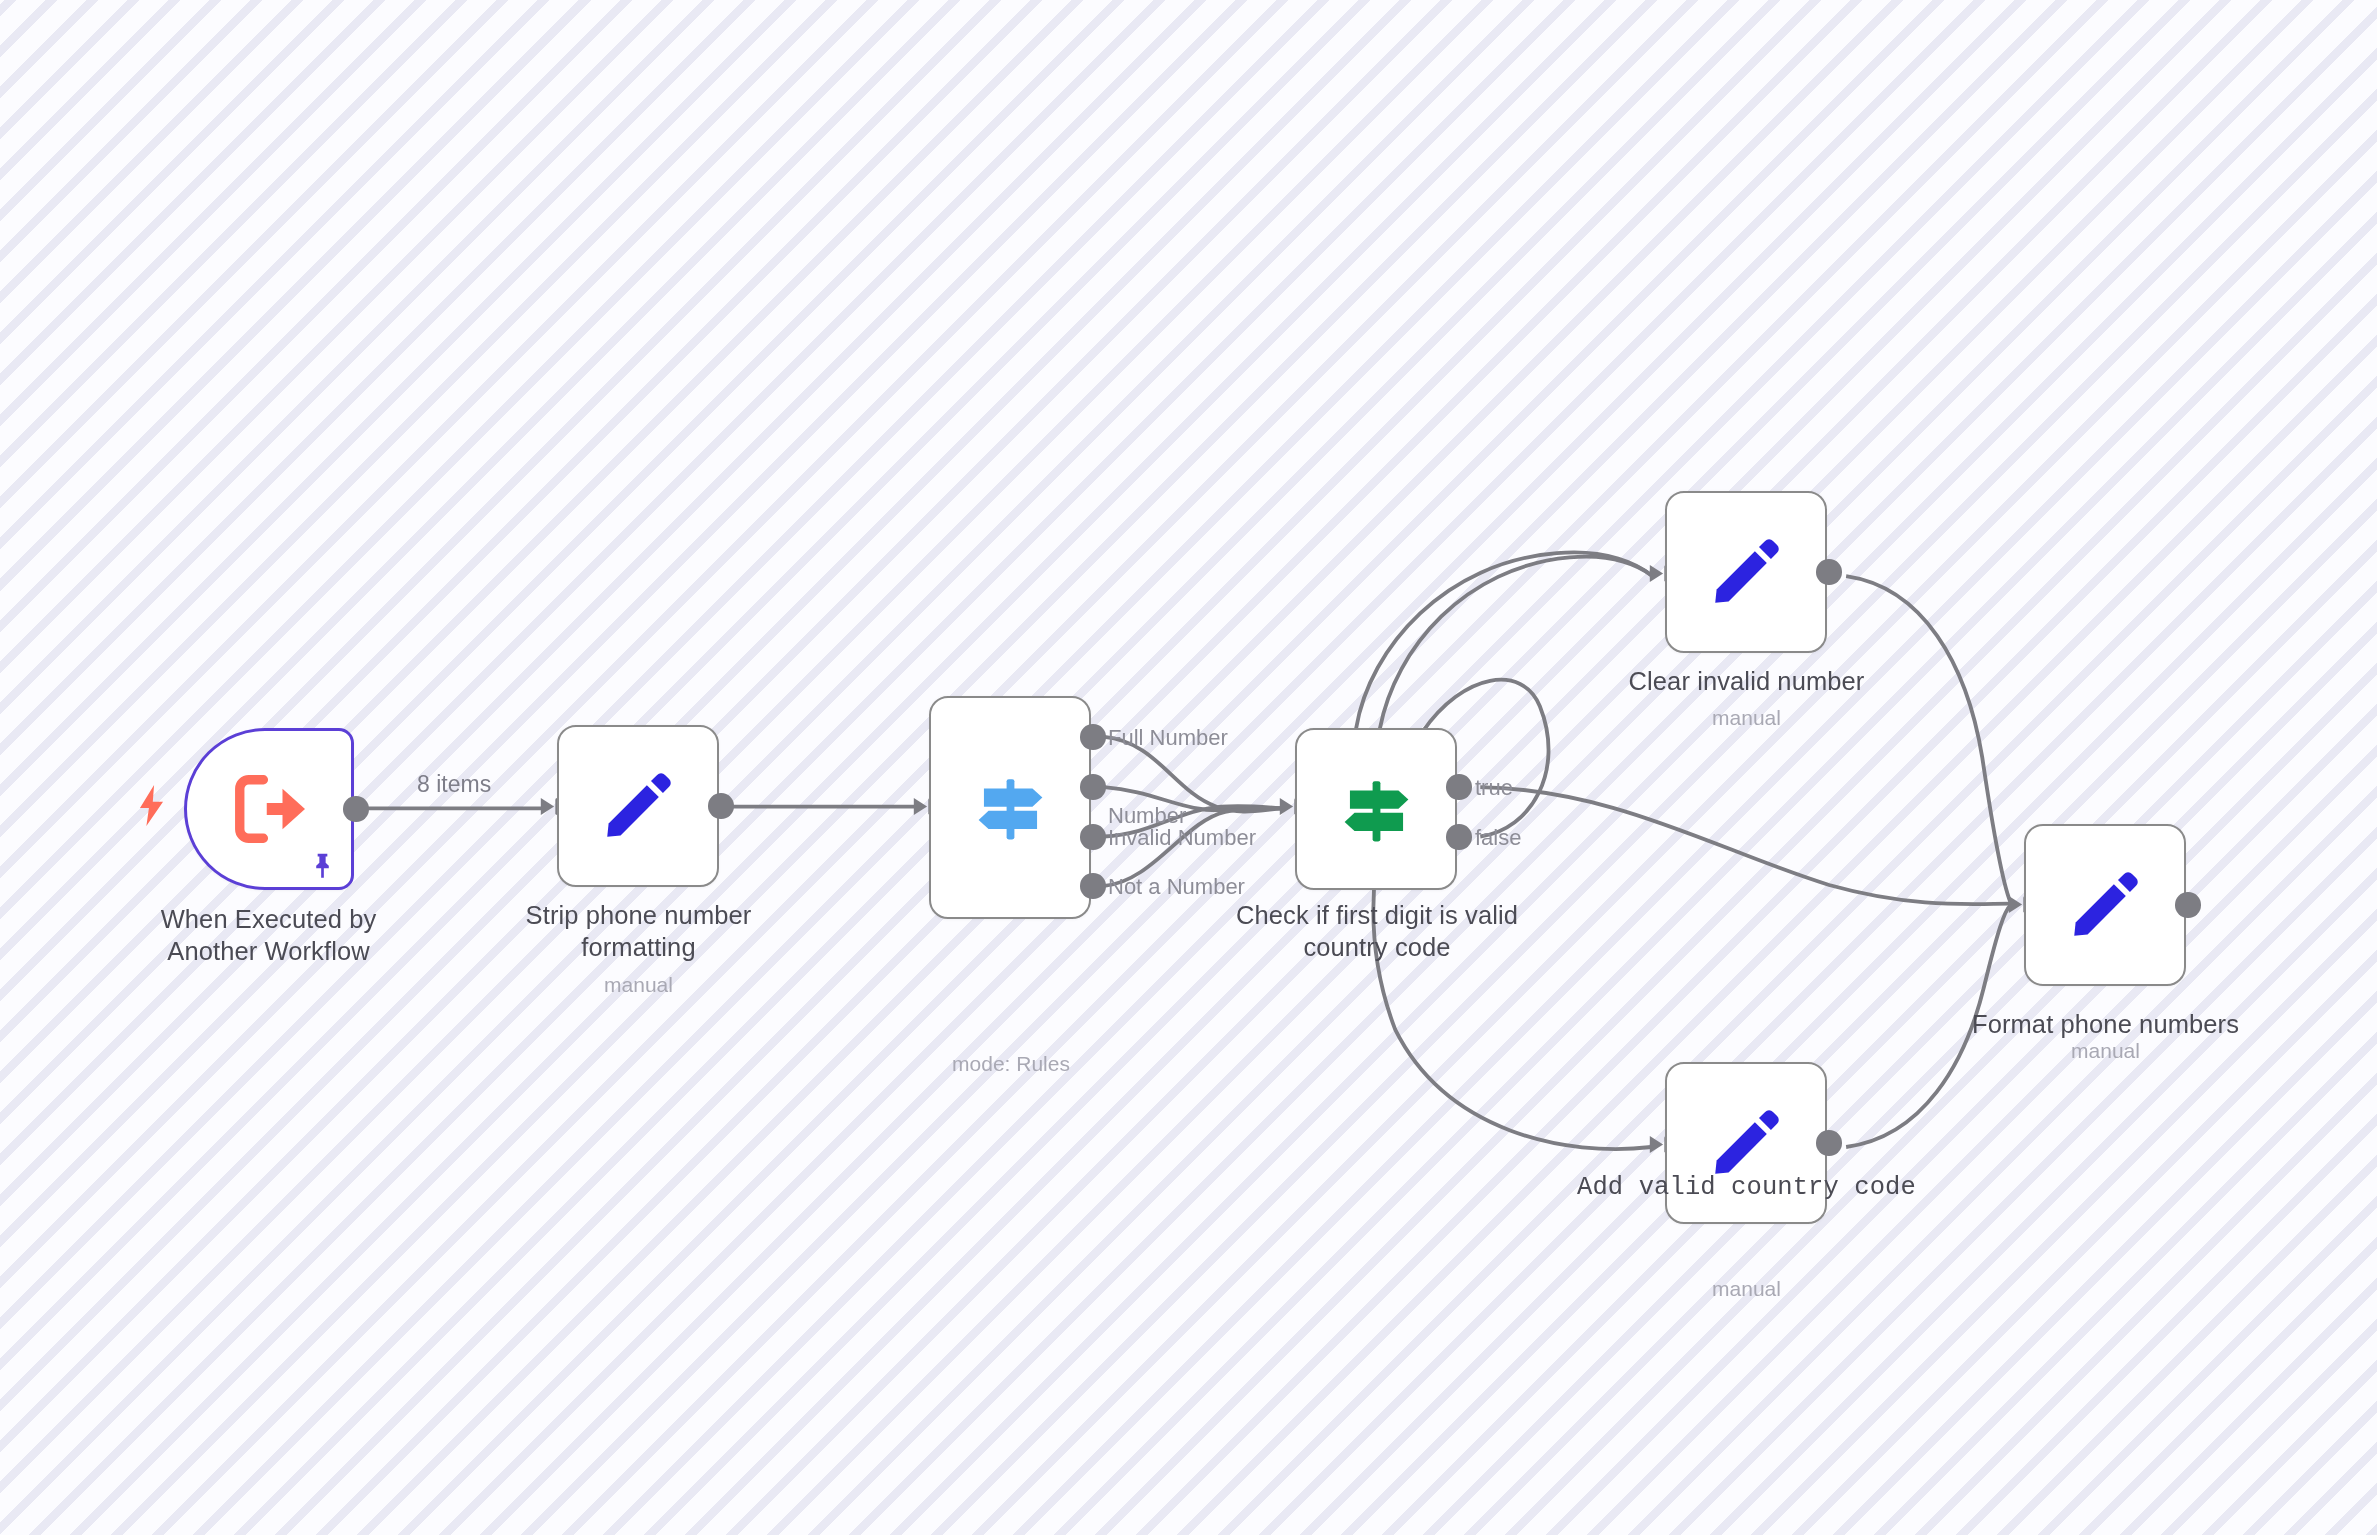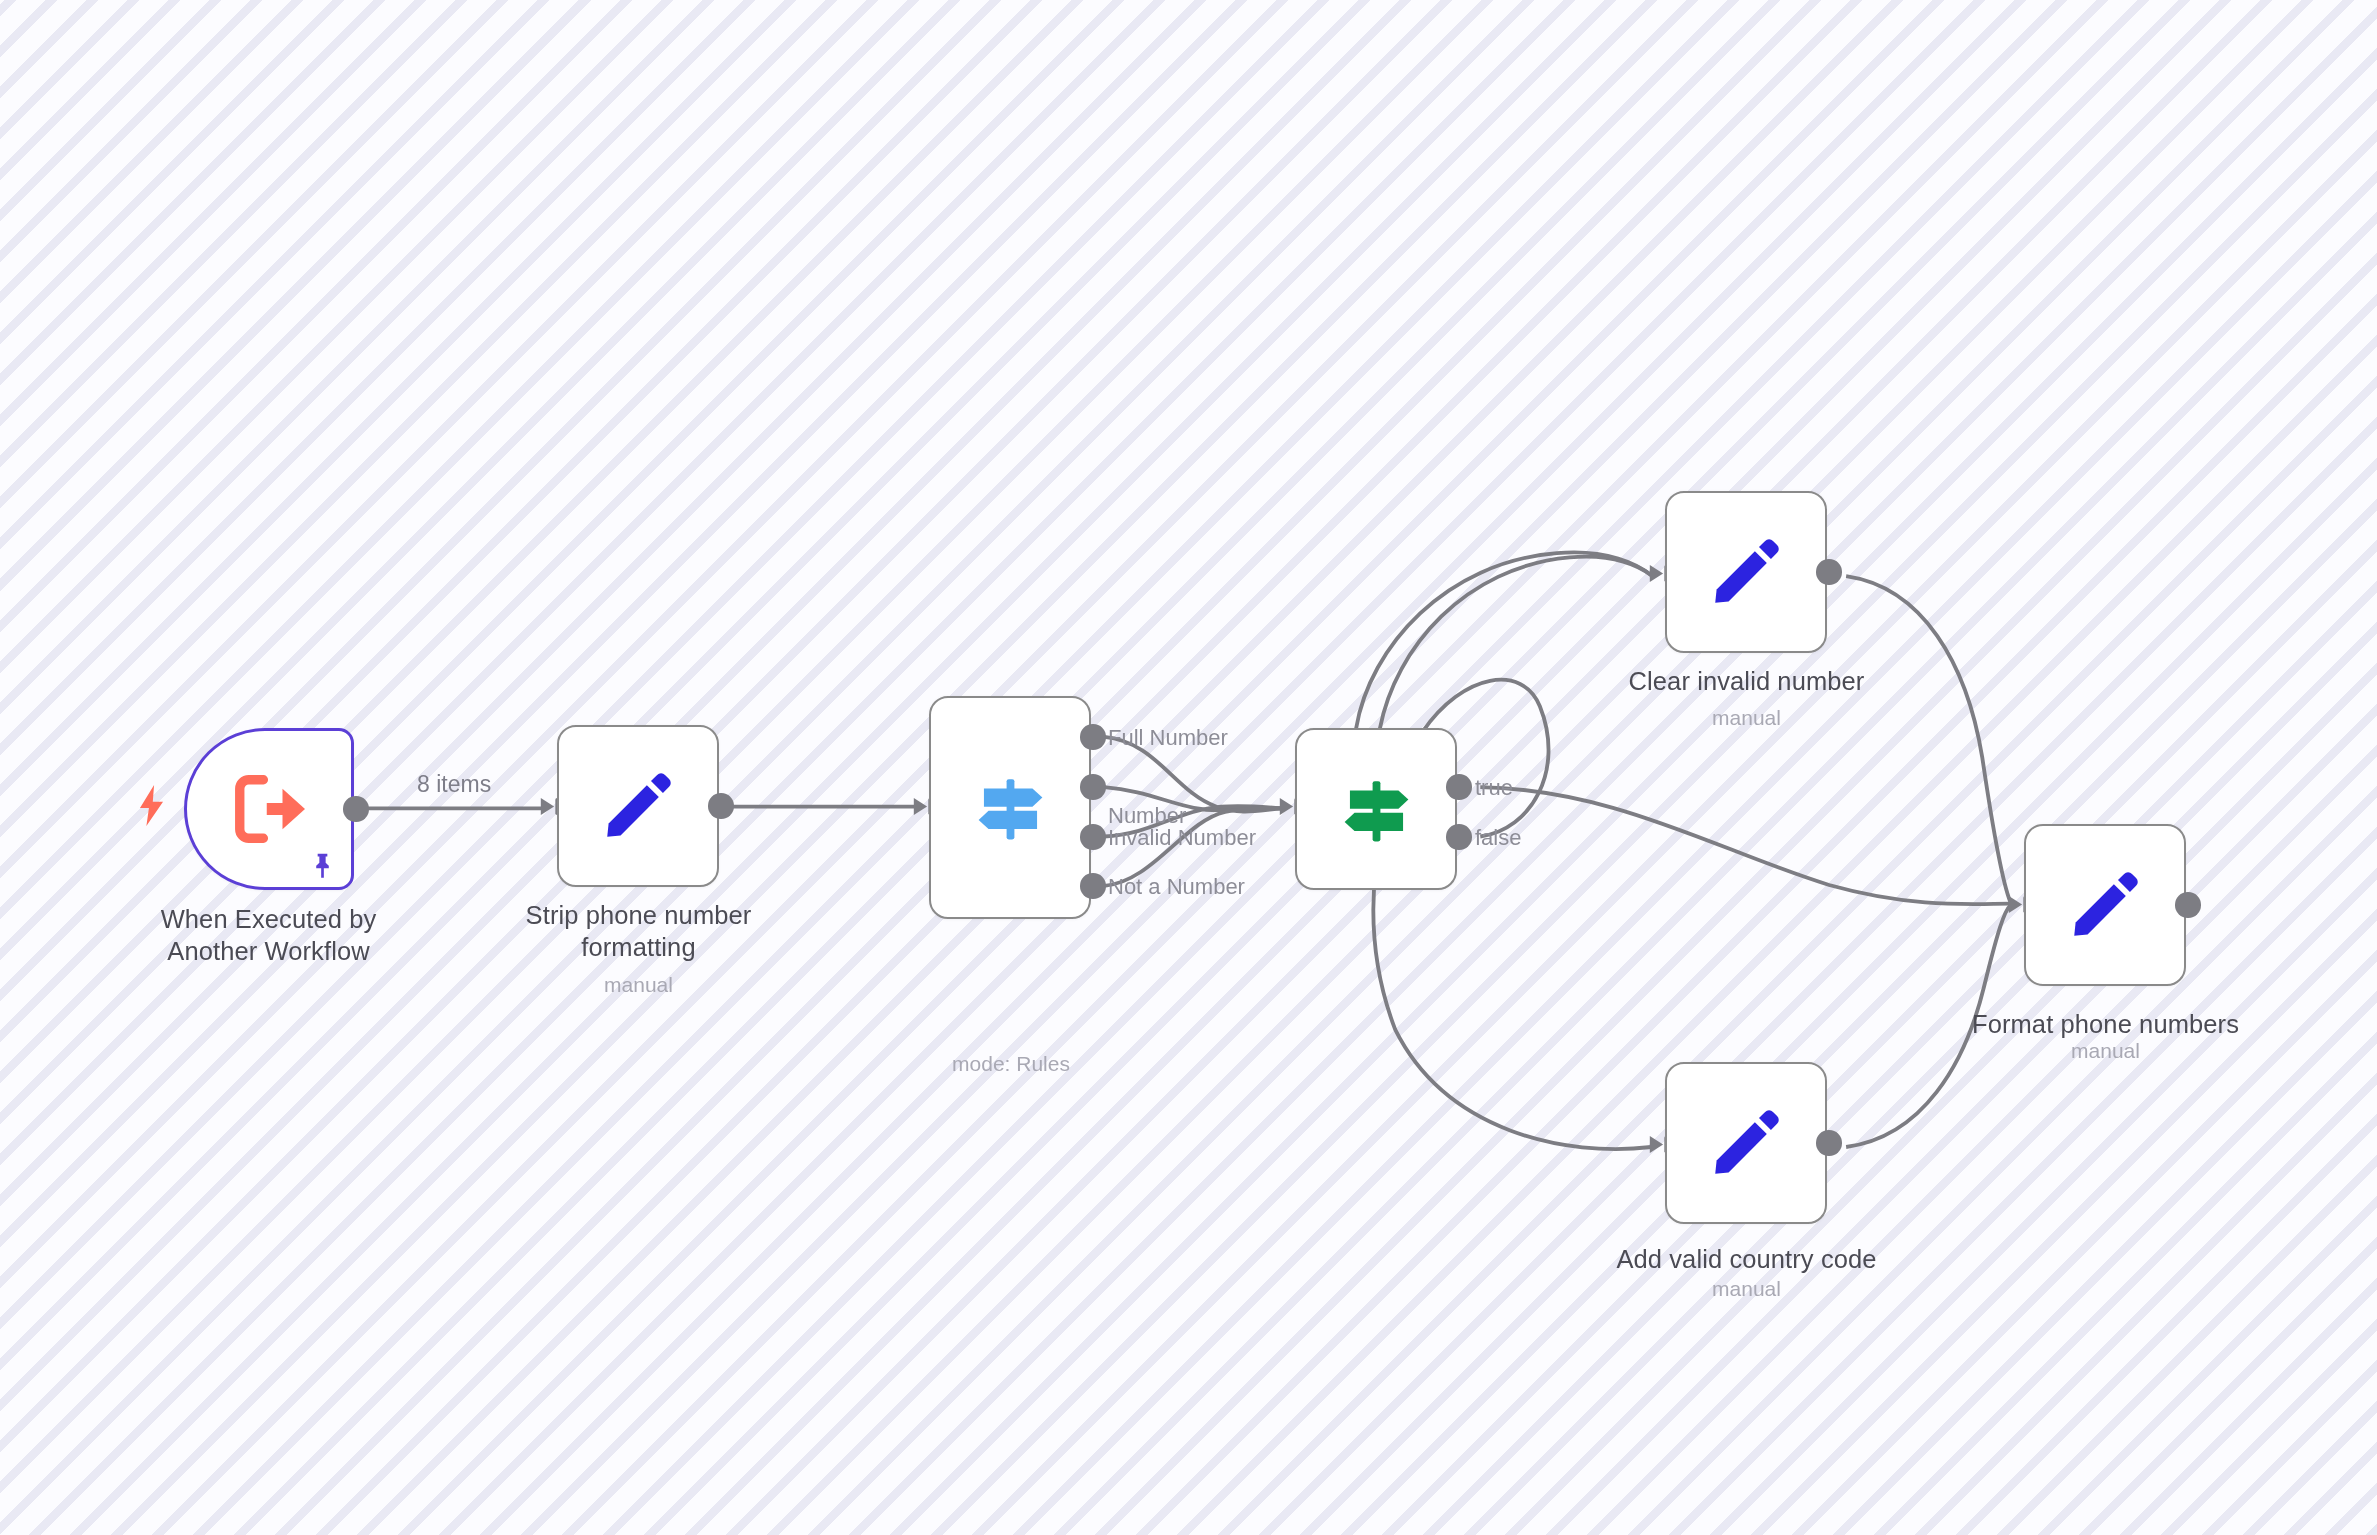--- a/index.html
+++ b/index.html
@@ -242,20 +242,22 @@
       <rect x="10.9" y="4" width="2.2" height="17" rx="0.6" fill="#0f9b4f"></rect>
       <path d="M4.5 6.6 H18.2 L21 9.2 L18.2 11.8 H4.5 Z" fill="#0f9b4f"></path>
       <path d="M19.5 12.9 H5.8 L3 15.5 L5.8 18.1 H19.5 Z" fill="#0f9b4f"></path>
     </svg>
   </div>
   <div class="out-dot" style="left:1446px; top:774px;"></div>
   <div class="out-dot" style="left:1446px; top:824px;"></div>
   <div class="edge-label" style="left:1475px; top:775px;">true</div>
   <div class="edge-label" style="left:1475px; top:825px;">false</div>
 
+  <div class="node-label" style="left:1179px; top:900px; width:396px;">Check if first digit is valid
+country code</div>
 
   <div class="in-arrow" style="left:1645px; top:559px;">
     <svg viewBox="0 0 24 24" width="29" height="29">
       <path d="M4 5 L15 12 L4 19 Z" fill="#7d7d83"></path>
       <rect x="16" y="5" width="6" height="14" rx="1.5" fill="#7d7d83"></rect>
     </svg>
   </div>
   <div class="node" style="left:1665px; top:491px; width:162px; height:162px;">
     <svg class="node-icon" viewBox="0 0 24 24">
       <path d="M3.4 17.1 L14.6 5.9 L18.1 9.4 L6.9 20.6 L3 21 Z" fill="#2c23e0"></path>
@@ -272,21 +274,21 @@
       <rect x="16" y="5" width="6" height="14" rx="1.5" fill="#7d7d83"></rect>
     </svg>
   </div>
   <div class="node" style="left:1665px; top:1062px; width:162px; height:162px;">
     <svg class="node-icon" viewBox="0 0 24 24">
       <path d="M3.4 17.1 L14.6 5.9 L18.1 9.4 L6.9 20.6 L3 21 Z" fill="#2c23e0"></path>
       <path d="M15.8 4.7 L17.6 2.9 a1.6 1.6 0 0 1 2.3 0 L21.1 4.1 a1.6 1.6 0 0 1 0 2.3 L19.3 8.2 Z" fill="#2c23e0"></path>
     </svg>
   </div>
   <div class="out-dot" style="left:1816px; top:1130px;"></div>
-  <div class="node-label" style="left:1572px; top:1244px; width:349px;">Add valid country code</div>
+  <div class="node-label" style="left:1572px; top:1172px; width:349px;font-family:Liberation Mono, monospace;">Add valid country code</div>
   <div class="node-sublabel" style="left:1572px; top:1276px; width:349px;">manual</div>
 
   <div class="in-arrow" style="left:2004px; top:890px;">
     <svg viewBox="0 0 24 24" width="29" height="29">
       <path d="M4 5 L15 12 L4 19 Z" fill="#7d7d83"></path>
       <rect x="16" y="5" width="6" height="14" rx="1.5" fill="#7d7d83"></rect>
     </svg>
   </div>
   <div class="node" style="left:2024px; top:824px; width:162px; height:162px;">
     <svg class="node-icon" viewBox="0 0 24 24">

